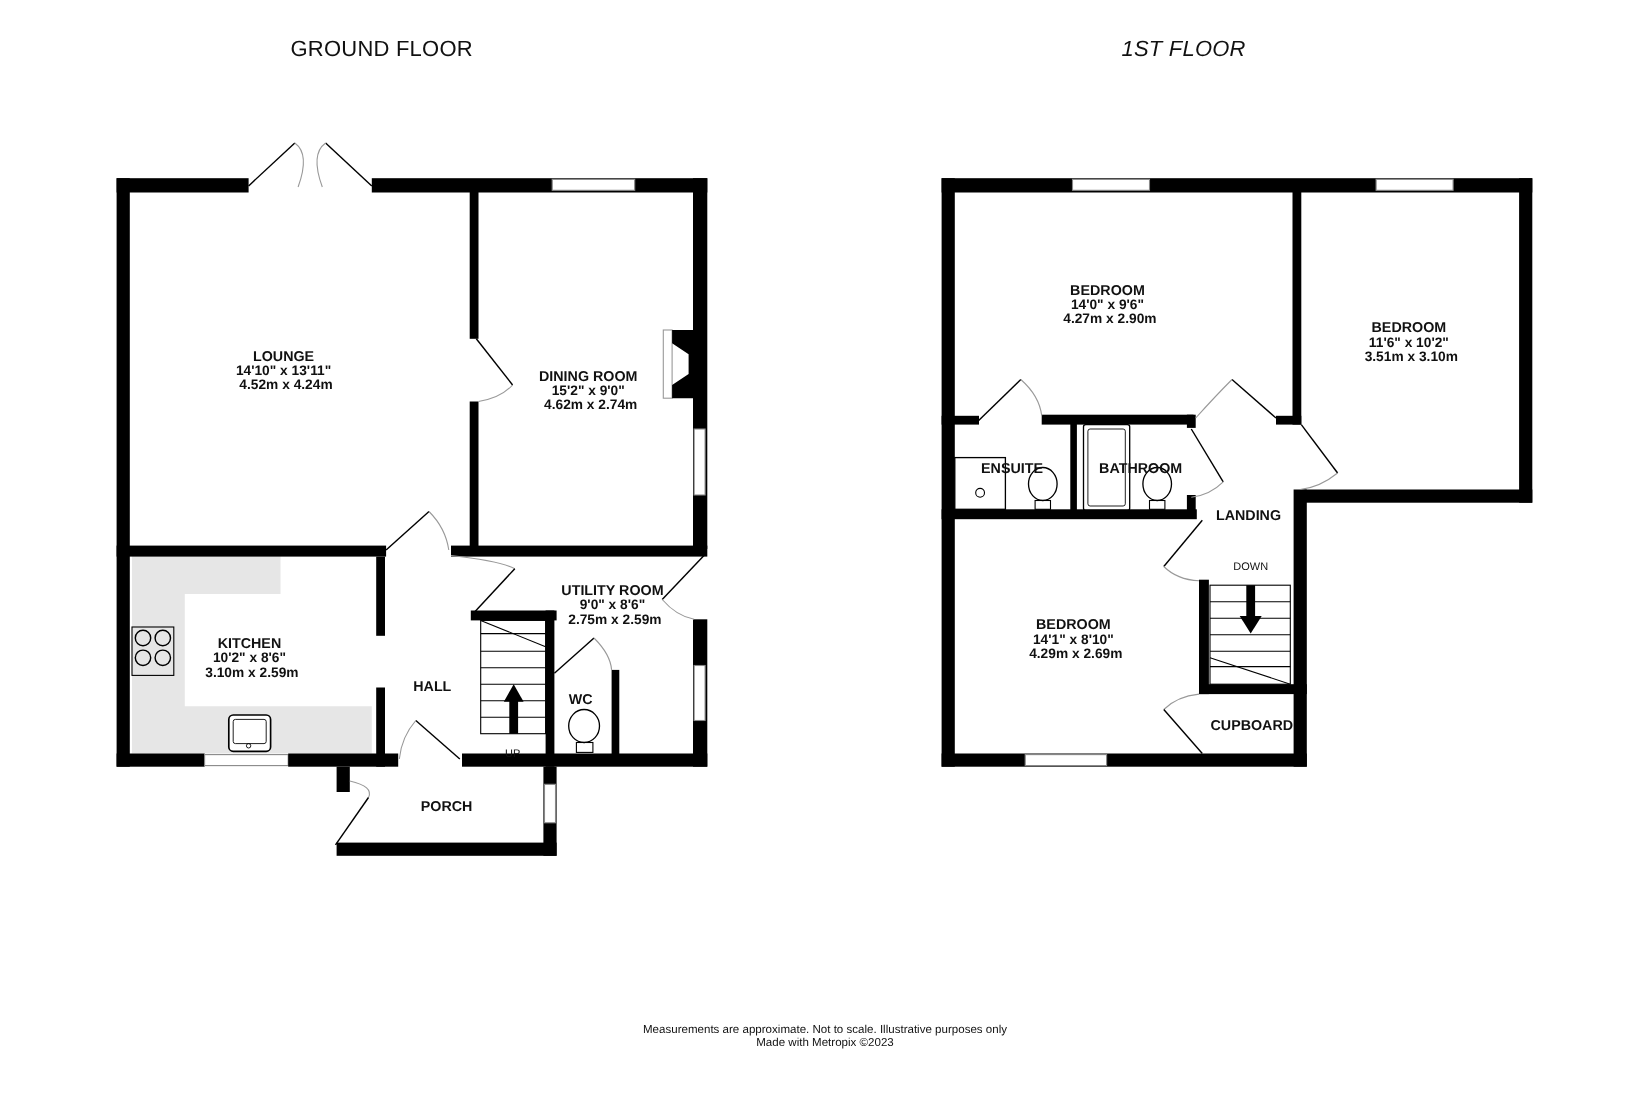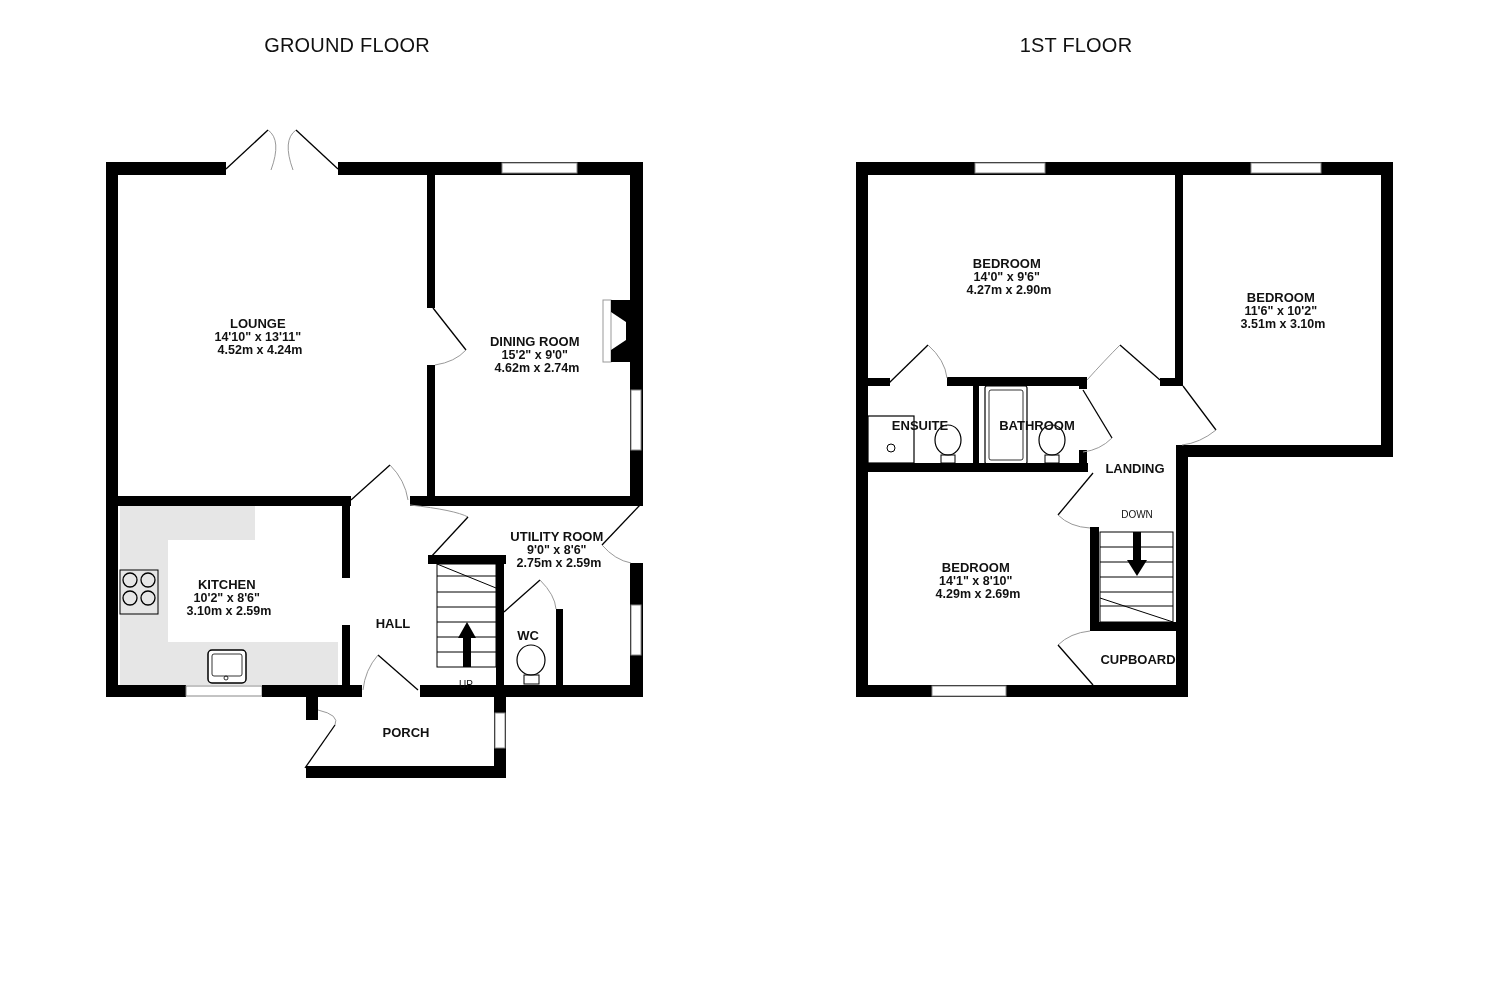--- a/index.html
+++ b/index.html
@@ -12,21 +12,21 @@
   .small{font-size:10px;font-weight:normal;}
   .footer{position:absolute;left:0;width:1500px;top:930px;text-align:center;font-size:10.5px;line-height:12px;}
   .wall{fill:#000;}
   .thin{stroke:#000;stroke-width:1.3;fill:none;}
   .arc{stroke:#999;stroke-width:1;fill:none;}
 </style>
 </head>
 <body>
 
 <div class="floor-title" style="left:197px;">GROUND FLOOR</div>
-<div class="floor-title" style="left:926px;">1ST FLOOR</div>
+<div class="floor-title" style="left:926px;font-style:italic;">1ST FLOOR</div>
 
 <svg width="1500" height="1000" viewBox="0 0 1500 1000">
 
   <g>
 
     <path d="M120 505 H255 V540 H168 V642 H338 V685 H120 Z" fill="#e6e6e6"></path>
 
     <rect class="wall" x="106" y="162" width="12" height="535"></rect>
     <rect class="wall" x="106" y="162" width="120" height="13"></rect>
     <rect class="wall" x="338" y="162" width="305" height="13"></rect>
@@ -241,13 +241,15 @@
       <tspan class="lbl-dim" x="978" y="598">4.29m  x 2.69m</tspan>
     </text>
     <text class="label lbl-name" x="920" y="430" text-anchor="middle">ENSUITE</text>
     <text class="label lbl-name" x="1037" y="430" text-anchor="middle">BATHROOM</text>
     <text class="label lbl-name" x="1135" y="473" text-anchor="middle">LANDING</text>
     <text class="label lbl-name" x="1138" y="664" text-anchor="middle">CUPBOARD</text>
   </g>
 </svg>
 
 <div class="footer">
+  <div>Measurements are approximate.  Not to scale.  Illustrative purposes only</div>
+  <div>Made with Metropix ©2023</div>
 </div>
 
 </body></html>

